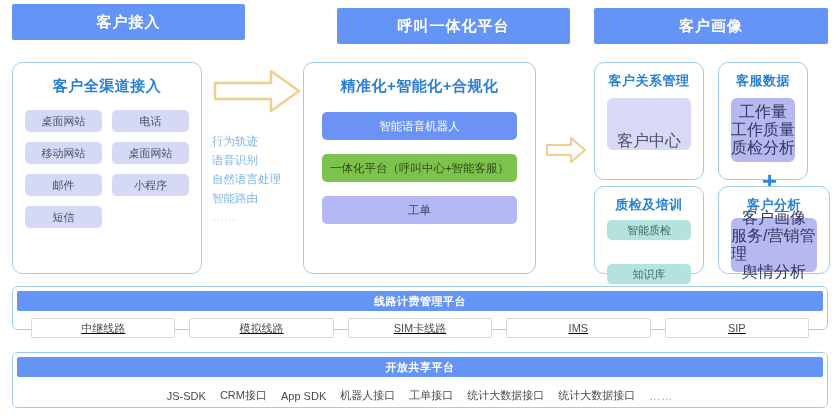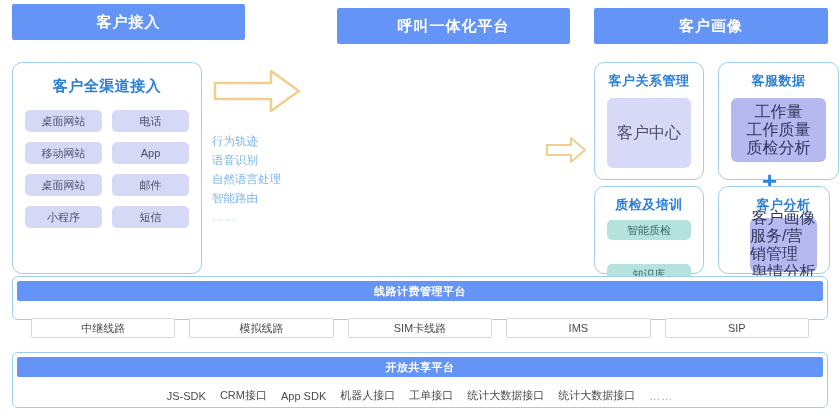--- a/index.html
+++ b/index.html
@@ -74,62 +74,62 @@
     height:28px;border-radius:5px;
     display:flex;align-items:center;justify-content:center;
     font-size:11.5px;
   }
   .mbox.blue{background:#6b93f5;color:#ffffff;}
   .mbox.green{background:#7cc24c;color:#2f4a19;}
   .mbox.violet{background:#b4b8f4;color:#3c3f63;}
 
   
   #card-crm{left:594px;top:62px;width:110px;height:118px;}
-  #card-csd{left:718px;top:62px;width:121px;height:118px;}
+  #card-csd{left:718px;top:62px;width:90px;height:118px;}
   #card-qa {left:594px;top:186px;width:110px;height:88px;}
-  #card-ca {left:718px;top:186px;width:112px;height:88px;padding-left:19px;}
+  #card-ca {left:718px;top:186px;width:112px;height:88px;}
   .card-sm .card-title{margin-top:9px;font-size:13px;}
   .inner-box{
     margin:8px 12px 0 12px;border-radius:6px;
     display:flex;flex-direction:column;align-items:center;justify-content:center;
     font-size:16px;line-height:18px;
   }
   .inner-lav{background:#d7d9f7;color:#4a4f6b;}
   .inner-peri{background:#b6b8f0;color:#33375e;}
-  #crm-inner{height:70px;}
+  #crm-inner{height:52px;justify-content:flex-end;}
   #csd-inner{height:64px;}
   #ca-inner{height:54px;margin-top:4px;}
   .teal-list{margin:6px 12px 0 12px;display:flex;flex-direction:column;gap:24px;}
   .teal{
     height:20px;border-radius:5px;background:#b4e3dd;
     color:#3f6b66;font-size:11px;
     display:flex;align-items:center;justify-content:center;
   }
   .plus-mark{
     position:absolute;left:762px;top:168px;
     color:#2e87e0;font-size:26px;font-weight:bold;line-height:1;
   }
 
   
   .strip{
     position:absolute;left:12px;width:816px;
     border:1px solid #9fcdf0;border-radius:6px;
     background:#ffffff;box-sizing:border-box;
     padding:4px;
   }
-  #strip-line{top:276px;height:44px;}
+  #strip-line{top:286px;height:44px;}
   #strip-open{top:352px;height:56px;}
   .strip-bar{
     height:20px;background:#6494f5;border-radius:2px;
     display:flex;align-items:center;justify-content:center;
     color:#ffffff;font-size:11px;font-weight:bold;letter-spacing:.5px;
   }
   .line-items{
-    margin-top:17px;display:grid;grid-template-columns:repeat(5,1fr);
-    gap:0 14px;padding:0 14px;
+    margin-top:7px;display:grid;grid-template-columns:repeat(5,1fr);
+    gap:0 14px;padding:0 14px;text-decoration:underline;
   }
   .line-item{
     height:18px;border:1px solid #d8d8d8;border-radius:2px;
     background:#ffffff;color:#4a4a4a;font-size:11px;
     display:flex;align-items:center;justify-content:center;
   }
   .open-items{
     margin-top:11px;display:flex;align-items:center;justify-content:center;
     gap:14px;color:#4a4a4a;font-size:11px;
   }
@@ -149,21 +149,20 @@
   <div class="hdr" id="hdr-right">
     <span>客户画像</span>
   </div>
 
   <div class="card" id="card-left">
     <div class="card-title">客户全渠道接入</div>
     <div class="chip-grid">
       <div class="chip">桌面网站</div>
       <div class="chip">电话</div>
       <div class="chip">移动网站</div>
-      <div class="chip">App</div>
       <div class="chip">桌面网站</div>
       <div class="chip">邮件</div>
       <div class="chip">小程序</div>
       <div class="chip">短信</div>
     </div>
   </div>
 
   <div class="arrow-big">
     <svg width="88" height="46" viewBox="0 0 88 46">
       <path d="M2 15 L58 15 L58 3 L86 23 L58 43 L58 31 L2 31 Z" fill="#ffffff" stroke="#f0cf8c" stroke-width="2.5" stroke-linejoin="round"></path>
@@ -171,20 +170,28 @@
   </div>
 
   <div id="mid-list">
     <div>行为轨迹</div>
     <div>语音识别</div>
     <div>自然语言处理</div>
     <div>智能路由</div>
     <div class="dots">……</div>
   </div>
 
+  <div class="card" id="card-mid">
+    <div class="card-title">精准化+智能化+合规化</div>
+    <div class="mid-boxes">
+      <div class="mbox blue">智能语音机器人</div>
+      <div class="mbox green">一体化平台（呼叫中心+智能客服）</div>
+      <div class="mbox violet">工单</div>
+    </div>
+  </div>
 
   <div class="arrow-small">
     <svg width="42" height="28" viewBox="0 0 42 28">
       <path d="M2 9 L26 9 L26 2 L40 14 L26 26 L26 19 L2 19 Z" fill="#ffffff" stroke="#f0cf8c" stroke-width="2" stroke-linejoin="round"></path>
     </svg>
   </div>
 
   <div class="card card-sm" id="card-crm">
     <div class="card-title">客户关系管理</div>
     <div class="inner-box inner-lav" id="crm-inner">

